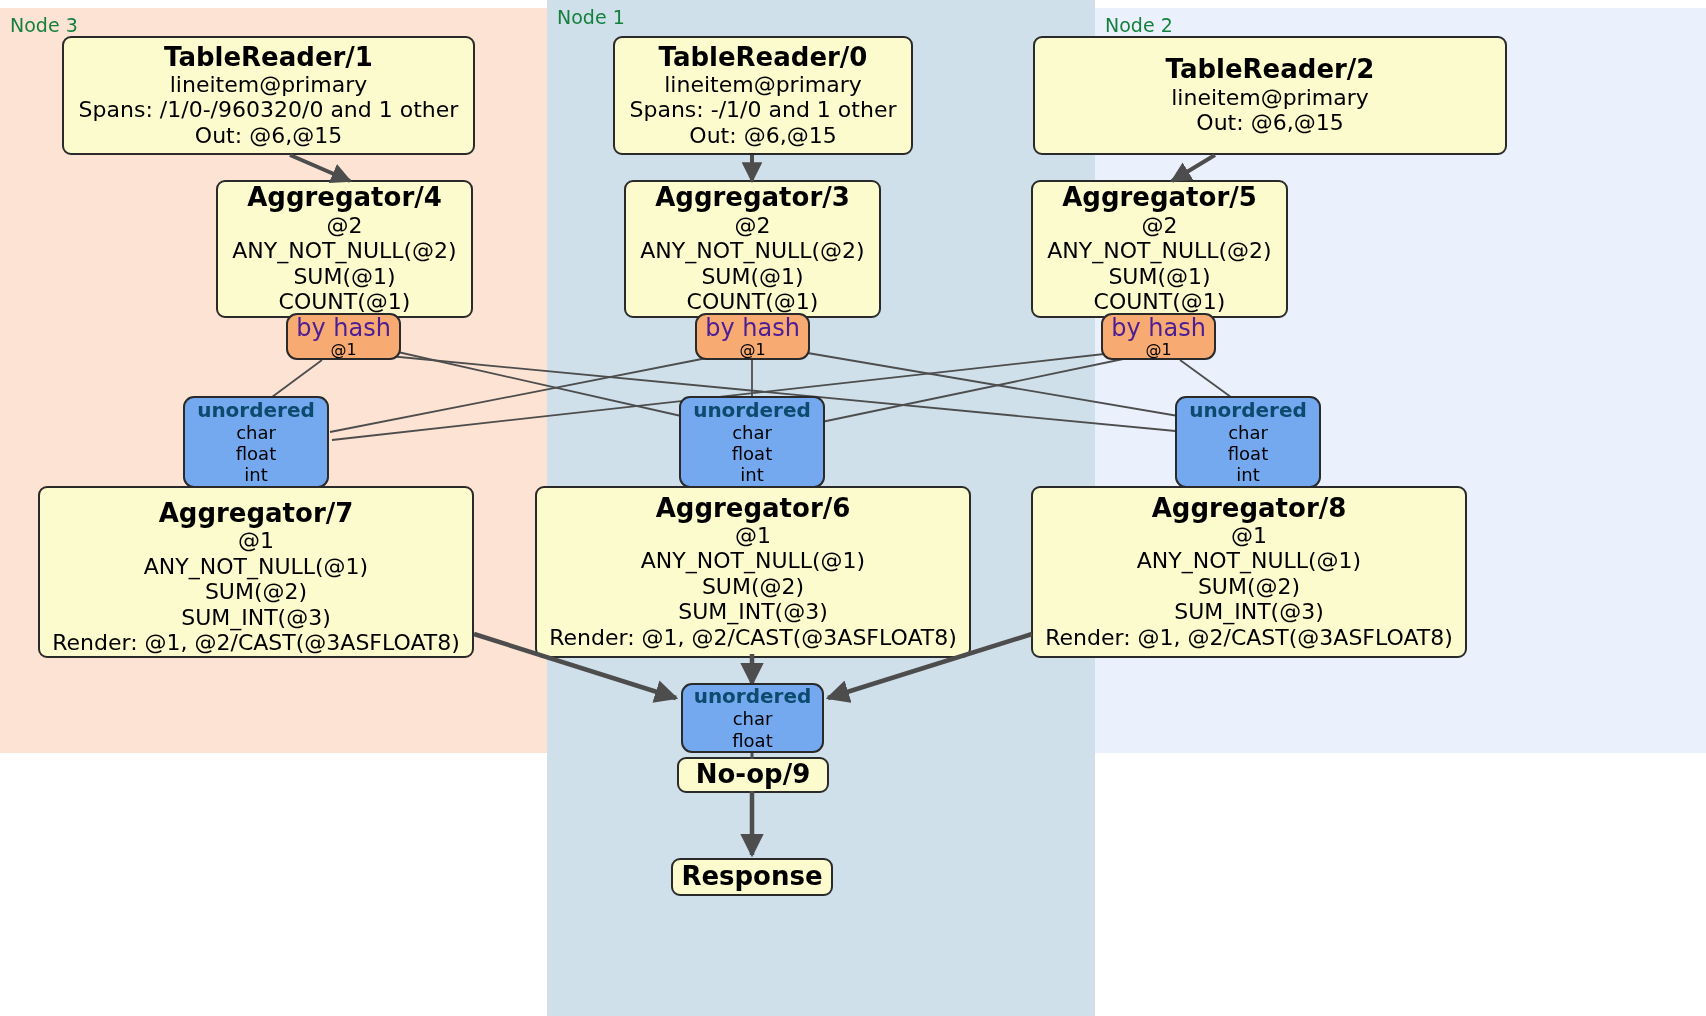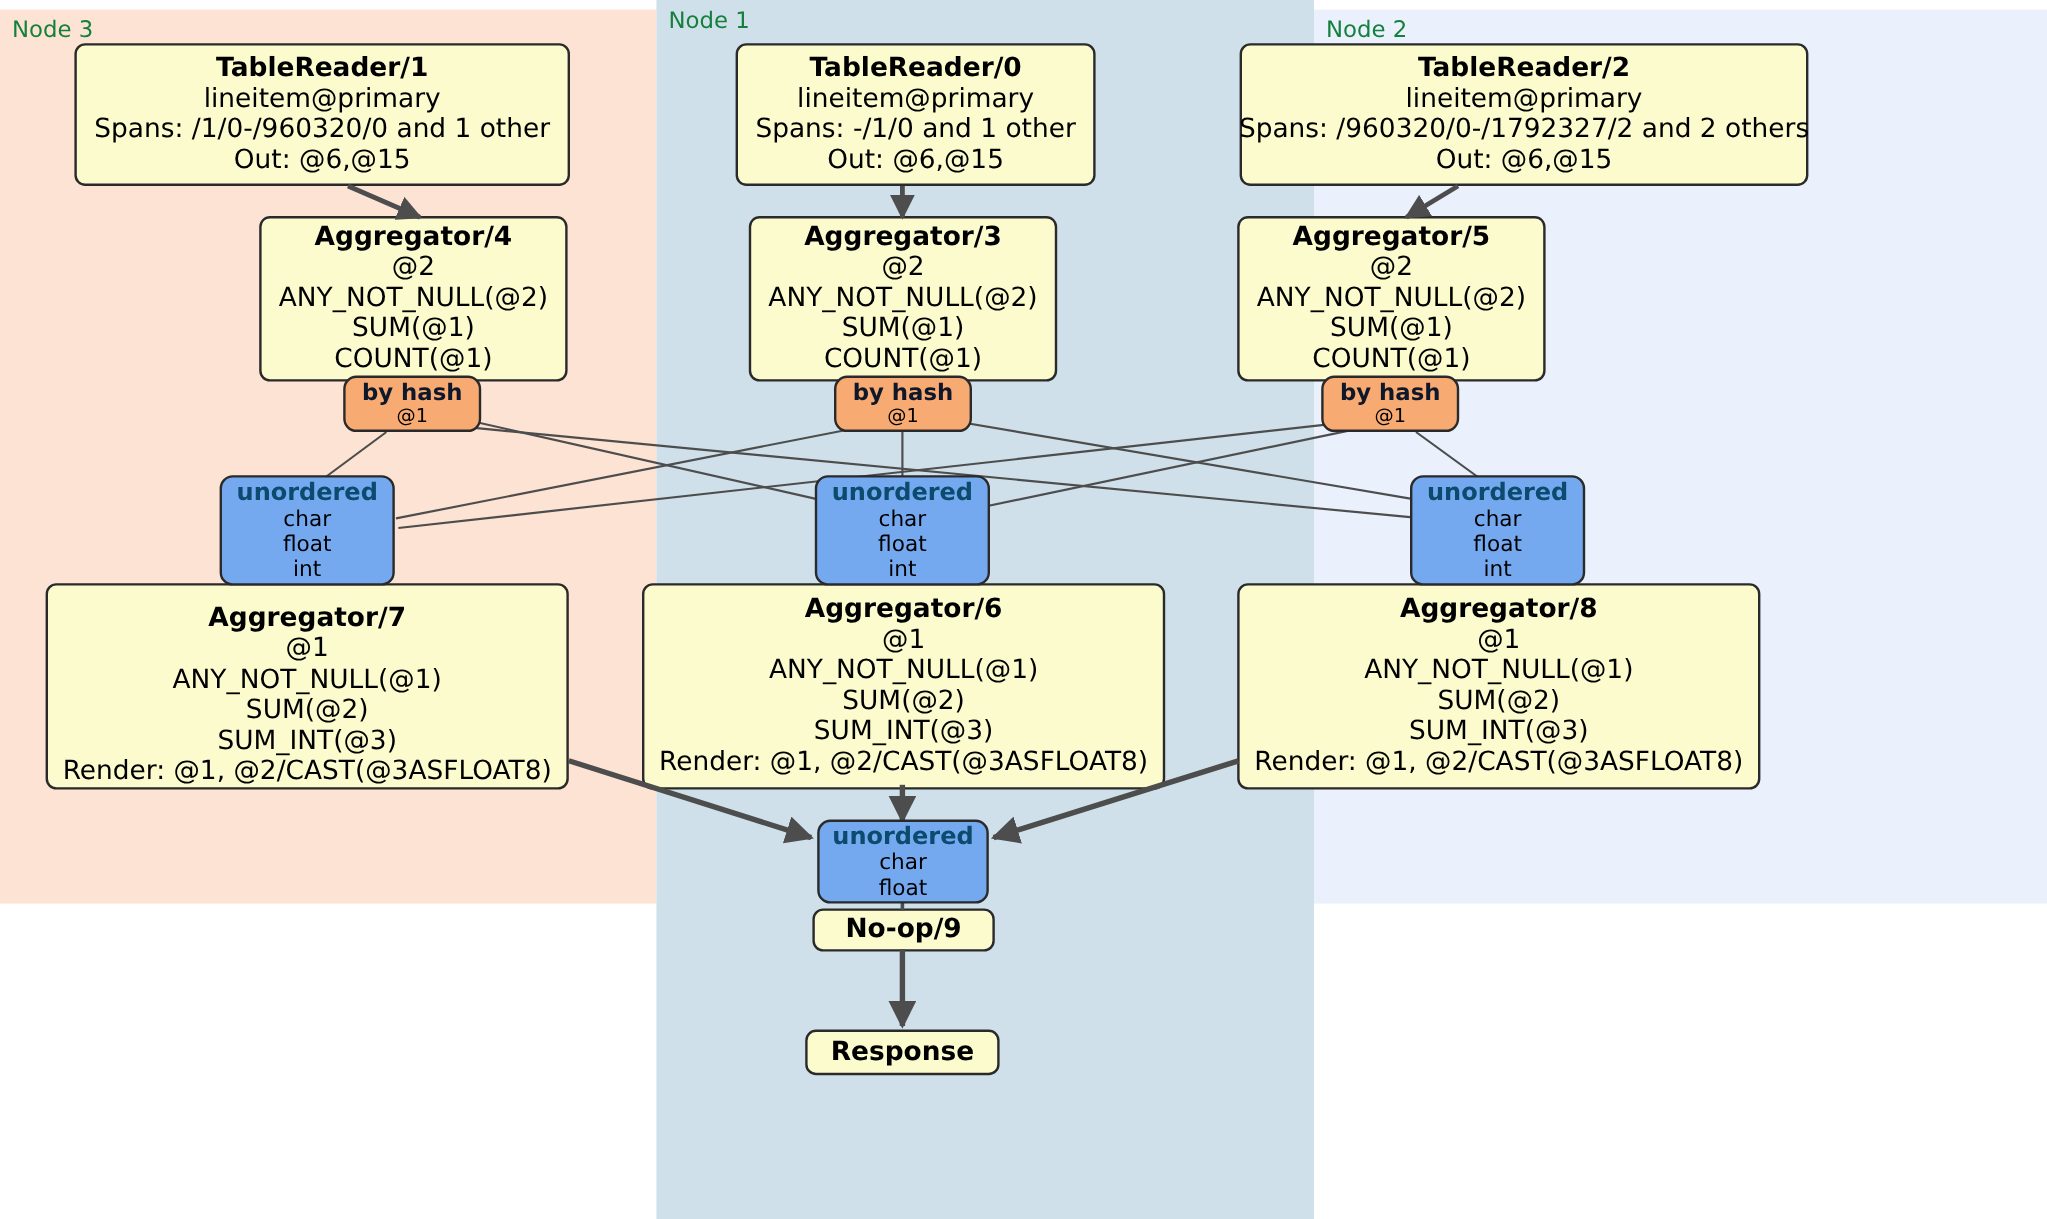--- a/index.html
+++ b/index.html
@@ -18,23 +18,23 @@
   
   #edges{position:absolute;left:0;top:0;width:1706px;height:1016px;}
 
   
   .box{position:absolute;box-sizing:border-box;text-align:center;
        display:flex;flex-direction:column;align-items:center;justify-content:center;}
   .proc{background:#fbfbce;border:2px solid #2a2a2a;border-radius:9px;}
   .router{background:#f7ab72;border:2px solid #2a2a2a;border-radius:11px;}
   .sync{background:#74a9f0;border:2px solid #2a2a2a;border-radius:11px;}
 
-  .ttl{font-weight:bold;font-size:22px;line-height:1.12;color:#000;white-space:nowrap;}
+  .ttl{font-weight:bold;font-size:26px;line-height:1.12;color:#000;white-space:nowrap;}
   .sub{font-size:22px;line-height:1.16;color:#000;white-space:nowrap;}
-  .rtitle{font-weight:bold;font-size:19px;line-height:1.1;color:#0f172a;}
+  .rtitle{font-weight:normal;font-size:24px;line-height:1.1;color:#4c1d95;}
   .rsub{font-size:16px;line-height:1.1;color:#000;}
   .stitle{font-weight:bold;font-size:20px;line-height:1.15;color:#0c4a6e;}
   .ssub{font-size:18px;line-height:1.18;color:#000;}
 
   .z-proc{z-index:3;}
   .z-router{z-index:6;}
   .z-sync{z-index:6;}
   .z-edge{z-index:4;}
   .z-panel{z-index:1;}
 </style>
@@ -109,21 +109,20 @@
   <div class="box proc z-proc" style="left:613px;top:36px;width:300px;height:119px;">
     <div class="ttl">TableReader/0</div>
     <div class="sub">lineitem@primary</div>
     <div class="sub">Spans: -/1/0 and 1 other</div>
     <div class="sub">Out: @6,@15</div>
   </div>
 
   <div class="box proc z-proc" style="left:1033px;top:36px;width:474px;height:119px;">
     <div class="ttl">TableReader/2</div>
     <div class="sub">lineitem@primary</div>
-    <div class="sub">Spans: /960320/0-/1792327/2 and 2 others</div>
     <div class="sub">Out: @6,@15</div>
   </div>
 
   <div class="box proc z-proc" style="left:216px;top:180px;width:257px;height:138px;">
     <div class="ttl">Aggregator/4</div>
     <div class="sub">@2</div>
     <div class="sub">ANY_NOT_NULL(@2)</div>
     <div class="sub">SUM(@1)</div>
     <div class="sub">COUNT(@1)</div>
   </div>

